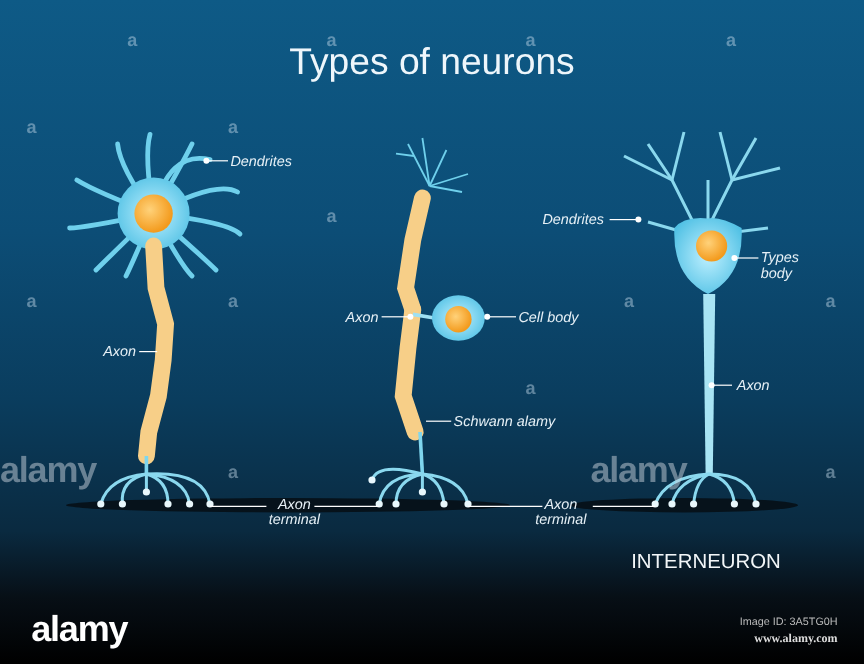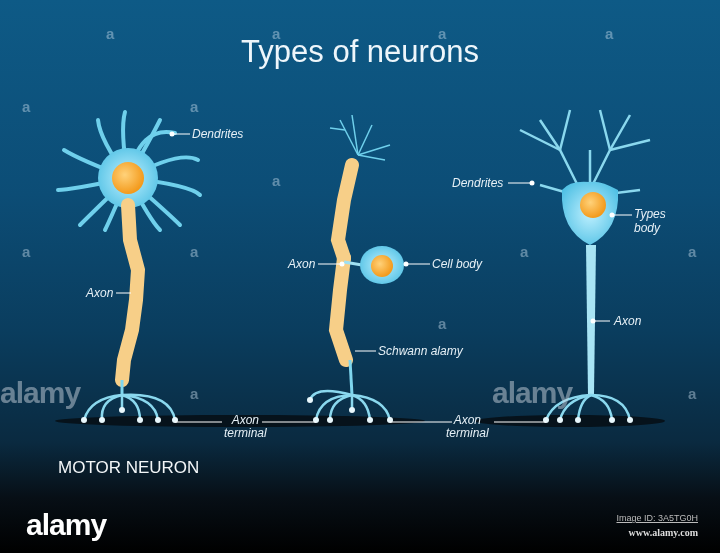--- a/index.html
+++ b/index.html
@@ -6,21 +6,21 @@
   #canvas{position:relative;width:720px;height:553px;overflow:hidden;
     background:linear-gradient(180deg,#0e5a86 0%,#0c4d76 35%,#0a3d5e 60%,#0a2a40 80%,#070f16 90%,#000 100%);
     font-family:"Liberation Sans",sans-serif;color:#fff;}
   .title{position:absolute;left:0;width:720px;top:34px;text-align:center;font-size:31px;color:#eef6fb;}
   .lbl{position:absolute;font-size:12px;color:#e6f0f6;white-space:nowrap;font-style:italic;}
   .caption{position:absolute;top:458px;font-size:17px;color:#f2f6f8;}
   .wm{position:absolute;font-size:15px;color:rgba(200,220,235,0.45);font-weight:bold;}
   .wmbig{position:absolute;font-size:30px;font-weight:bold;color:rgba(200,210,220,0.5);letter-spacing:-1px;}
   svg{position:absolute;left:0;top:0;}
   .footer-logo{position:absolute;left:26px;top:508px;font-size:30px;font-weight:bold;color:#fff;letter-spacing:-1px;}
-  .footer-id{position:absolute;right:22px;top:513px;font-size:9px;color:#bbb;text-align:right;text-decoration:underline;}
+  .footer-id{position:absolute;right:22px;top:513px;font-size:9px;color:#bbb;text-align:right;}
   .footer-url{position:absolute;right:22px;top:527px;font-size:10px;color:#ddd;font-weight:bold;font-family:Liberation Serif, serif;}
 </style>
 </head>
 <body>
 
 <div id="canvas">
   <div class="title">Types of neurons</div>
 
   <svg width="720" height="553">
     <defs>
@@ -170,21 +170,21 @@
 
   <div class="lbl" style="left:224px;top:414px;text-align:center;line-height:13px">
     <div>Axon</div>
     <div>terminal</div>
   </div>
   <div class="lbl" style="left:446px;top:414px;text-align:center;line-height:13px">
     <div>Axon</div>
     <div>terminal</div>
   </div>
 
-  <div class="caption" style="left:58px">MOTOR NEURON</div>
+  <div class="caption" style="left:526px">INTERNEURON</div>
 
   <div class="wm" style="left:106px;top:25px">a</div>
   <div class="wm" style="left:272px;top:25px">a</div>
   <div class="wm" style="left:438px;top:25px">a</div>
   <div class="wm" style="left:605px;top:25px">a</div>
   <div class="wm" style="left:190px;top:98px">a</div>
   <div class="wm" style="left:22px;top:98px">a</div>
   <div class="wm" style="left:272px;top:172px">a</div>
   <div class="wm" style="left:190px;top:243px">a</div>
   <div class="wm" style="left:22px;top:243px">a</div>

